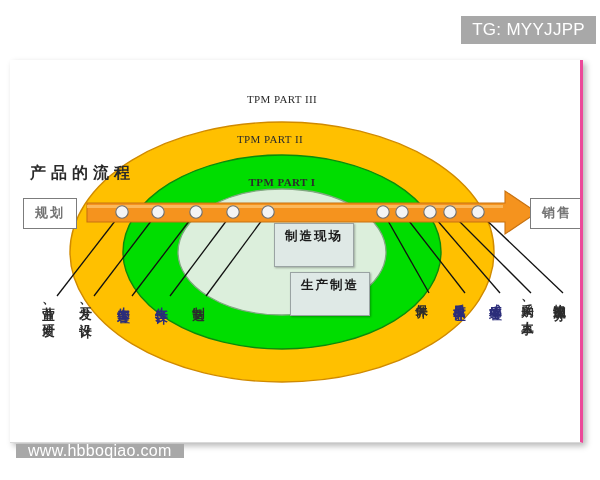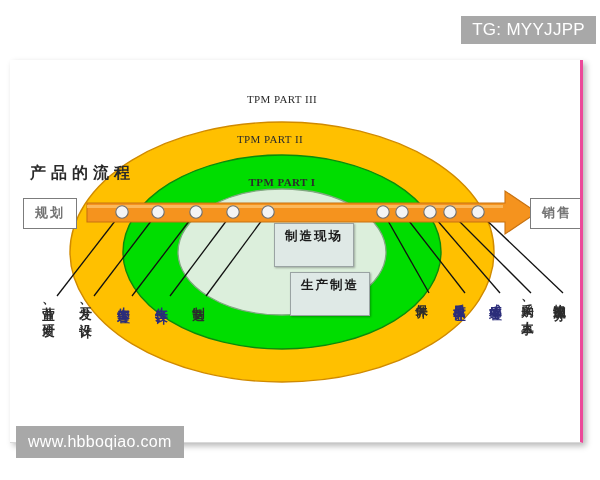--- a/index.html
+++ b/index.html
@@ -16,21 +16,21 @@
   .wm{
     position:absolute;
     background:#a8a8a8;
     color:#ffffff;
     font-size:17px;
     letter-spacing:.3px;
     display:flex;align-items:center;justify-content:center;
     white-space:nowrap;
   }
   #wm-top{right:4px;top:16px;height:28px;padding:0 11px;}
-  #wm-bottom{left:16px;bottom:22px;height:32px;padding:0 12px;font-size:16px;}
+  #wm-bottom{left:16px;bottom:22px;height:14px;padding:0 12px;font-size:16px;}
 
   
   #panel{
     position:absolute;left:10px;top:60px;width:570px;height:382px;
     background:#ffffff;
     box-shadow:3px 3px 6px rgba(0,0,0,.28);
     border-right:3px solid #ec4899;
     border-bottom:1px solid #d9d9d9;
     overflow:hidden;
   }

